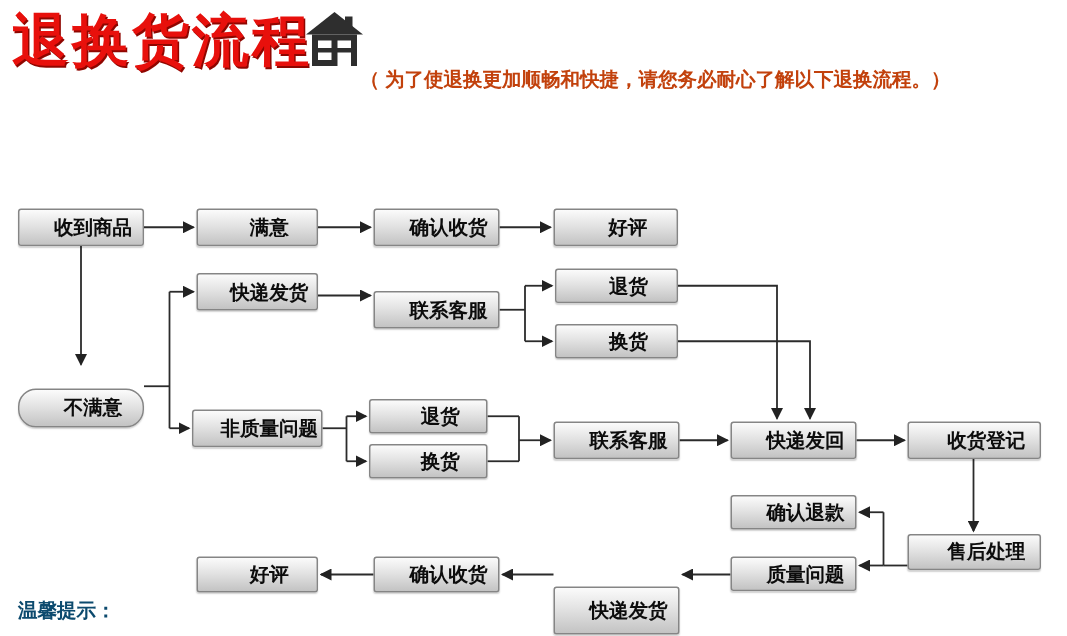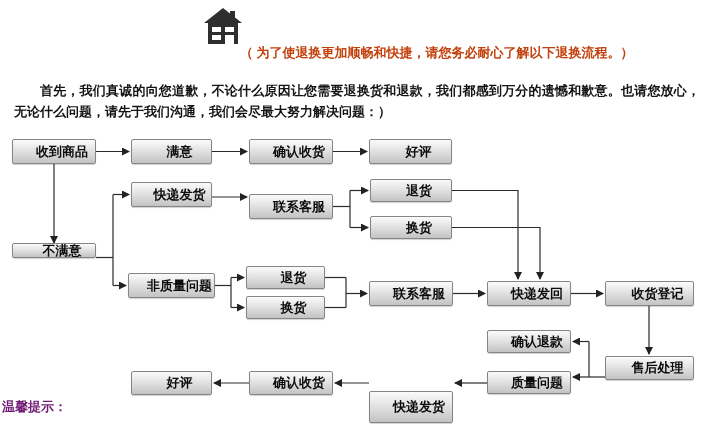--- a/index.html
+++ b/index.html
@@ -28,45 +28,45 @@
   .node{
     position:absolute;box-sizing:border-box;
     display:flex;align-items:center;justify-content:center;
     background:linear-gradient(180deg,#fbfbfb 0%,#e3e3e3 45%,#c3c3c3 100%);
     border:1px solid #858585;border-radius:2px;
     font-size:13px;font-weight:bold;color:#0c0c0c;white-space:nowrap;
     box-shadow:0 1px 1px rgba(0,0,0,0.18);
     padding-left:16px;
   }
   .tips{
-    position:absolute;left:2px;top:398px;
-    font-size:13px;font-weight:bold;color:#701a75;
+    position:absolute;left:12px;top:398px;
+    font-size:13px;font-weight:bold;color:#0c4a6e;
   }
 </style>
 </head>
 <body>
 
 <div class="page">
 
+  <h1 class="title">退换货流程</h1>
 
   <span class="house">
     <svg width="38" height="40" viewBox="0 0 38 40">
       <rect x="26" y="3" width="5" height="9" fill="#2e2e2e"></rect>
       <polygon points="19,0 38,15 0,15" fill="#2e2e2e"></polygon>
       <rect x="4" y="15" width="30" height="21" fill="#2e2e2e"></rect>
       <rect x="8" y="19" width="9" height="5" fill="#ffffff"></rect>
       <rect x="21" y="19" width="9" height="5" fill="#ffffff"></rect>
       <rect x="8" y="27" width="9" height="5" fill="#ffffff"></rect>
       <rect x="21" y="27" width="9" height="9" fill="#ffffff"></rect>
     </svg>
   </span>
 
   <span class="subtitle">（ 为了使退换更加顺畅和快捷，请您务必耐心了解以下退换流程。）</span>
 
-  <p class="intro">首先，我们真诚的向您道歉，不论什么原因让您需要退换货和退款，我们都感到万分的遗憾和歉意。也请您放心，无论什么问题，请先于我们沟通，我们会尽最大努力解决问题：）</p>
 
   <div class="chart">
 
     <svg class="lines" width="711" height="424" viewBox="0 0 711 424">
       <defs>
         <marker id="arw" viewBox="0 0 8 8" markerWidth="8" markerHeight="8" refX="7" refY="4" orient="auto" markerUnits="userSpaceOnUse">
           <path d="M0,0 L8,4 L0,8 Z" fill="#222"></path>
         </marker>
       </defs>
       <g stroke="#2b2b2b" stroke-width="1.2" fill="none">
@@ -109,21 +109,21 @@
     <div class="node" style="left:12px;top:139px;width:84px;height:25px;">收到商品</div>
     <div class="node" style="left:131px;top:139px;width:81px;height:25px;">满意</div>
     <div class="node" style="left:249px;top:139px;width:84px;height:25px;">确认收货</div>
     <div class="node" style="left:369px;top:139px;width:83px;height:25px;">好评</div>
 
     <div class="node" style="left:131px;top:182px;width:81px;height:25px;">快递发货</div>
     <div class="node" style="left:249px;top:194px;width:84px;height:25px;">联系客服</div>
     <div class="node" style="left:370px;top:179px;width:82px;height:23px;">退货</div>
     <div class="node" style="left:370px;top:216px;width:82px;height:23px;">换货</div>
 
-    <div class="node" style="left:12px;top:243px;width:84px;height:15px;">不满意</div>
+    <div class="node" style="left:12px;top:259px;width:84px;height:26px;border-radius:12px;">不满意</div>
 
     <div class="node" style="left:128px;top:273px;width:87px;height:25px;">非质量问题</div>
     <div class="node" style="left:246px;top:266px;width:79px;height:23px;">退货</div>
     <div class="node" style="left:246px;top:296px;width:79px;height:23px;">换货</div>
     <div class="node" style="left:369px;top:281px;width:84px;height:25px;">联系客服</div>
     <div class="node" style="left:487px;top:281px;width:84px;height:25px;">快递发回</div>
     <div class="node" style="left:605px;top:281px;width:89px;height:25px;">收货登记</div>
 
     <div class="node" style="left:487px;top:330px;width:84px;height:23px;text-align:right;">确认退款</div>
     <div class="node" style="left:605px;top:356px;width:89px;height:24px;">售后处理</div>

